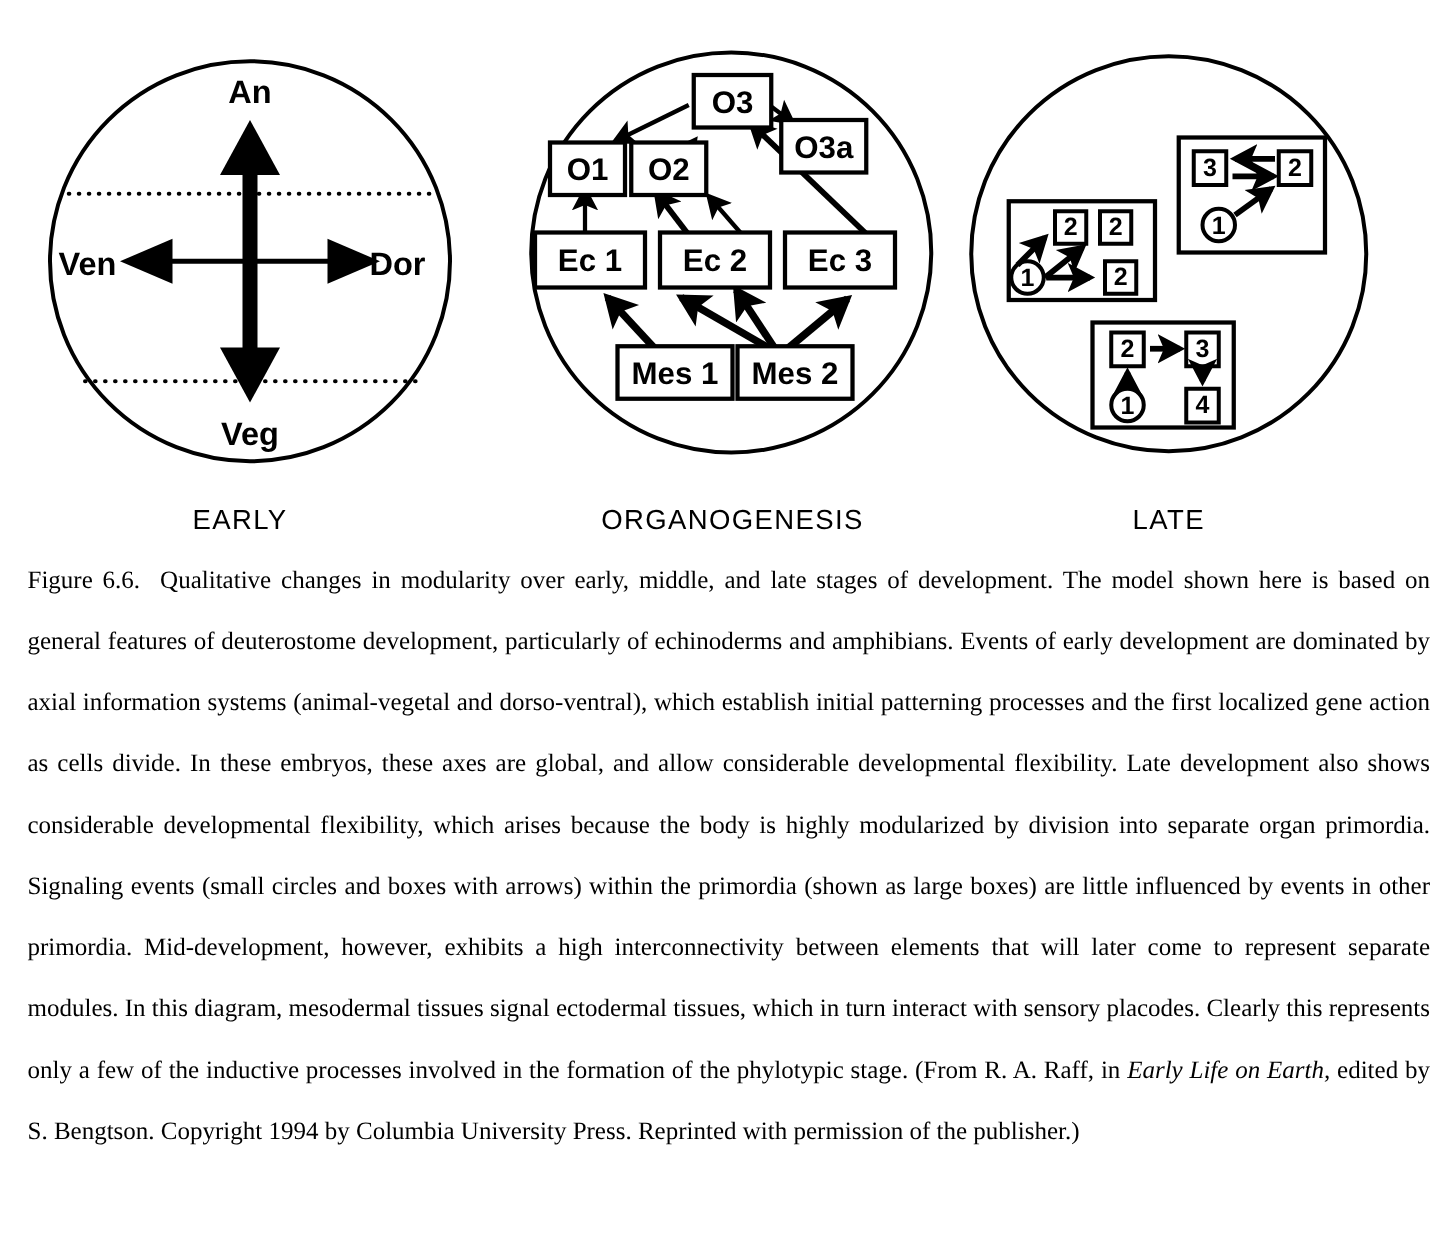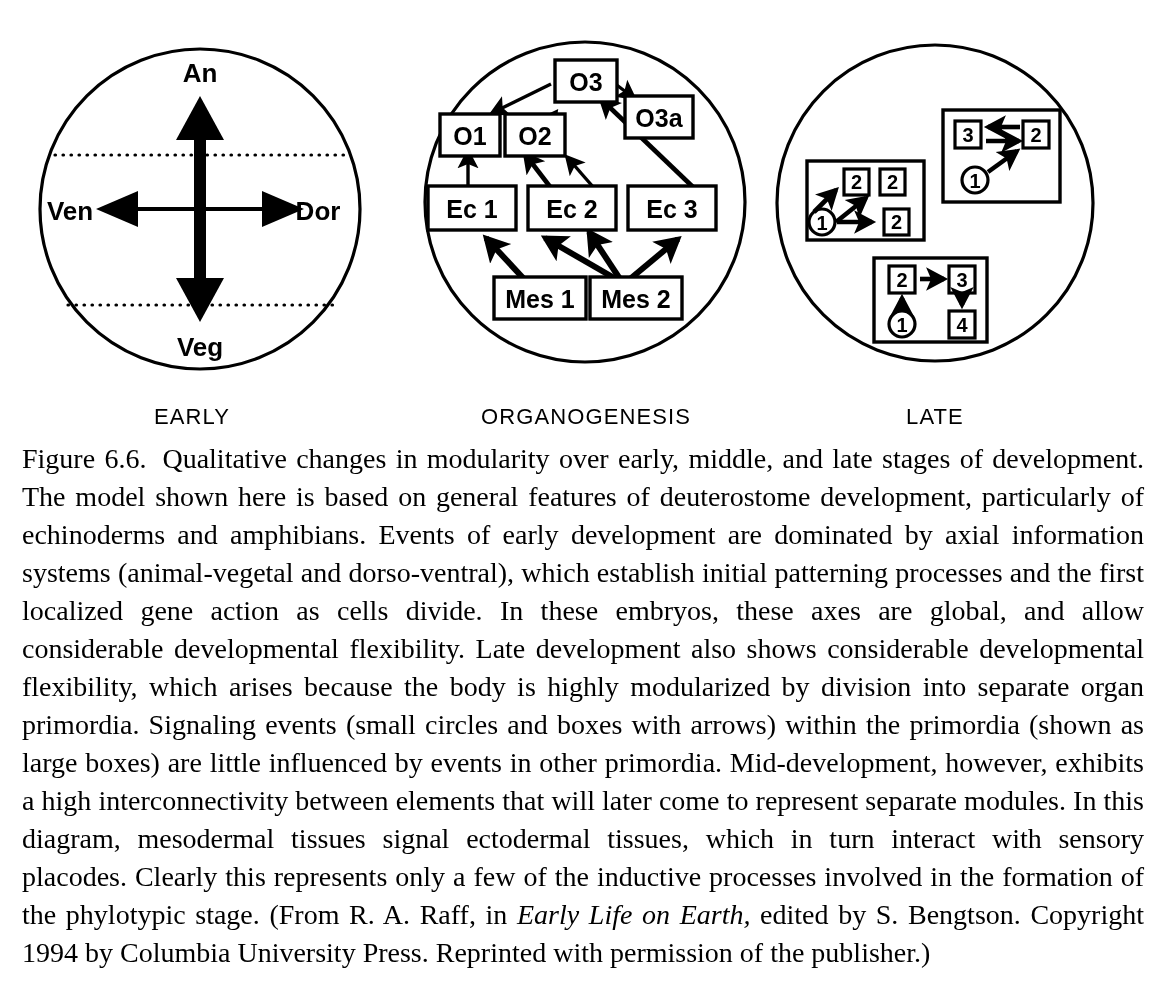--- a/index.html
+++ b/index.html
@@ -96,22 +96,22 @@
   .link-heavy { stroke-width: 6; }
   .link-med { stroke-width: 4.6; }
   .link-thin { stroke-width: 3.4; }
 
   #caption {
     position: absolute;
     left: 22px;
     top: 440px;
     width: 1122px;
     font-family: "Liberation Serif", "DejaVu Serif", serif;
-    font-size: 28px;
-    line-height: 38px;
+    font-size: 20px;
+    line-height: 49px;
     text-align: justify;
     color: #000000;
   }
   #caption .lead-space { display: inline-block; width: 16px; }
   #caption .ital { font-style: italic; }
 </style>
 </head>
 <body>
 
 <div id="figure-area">

